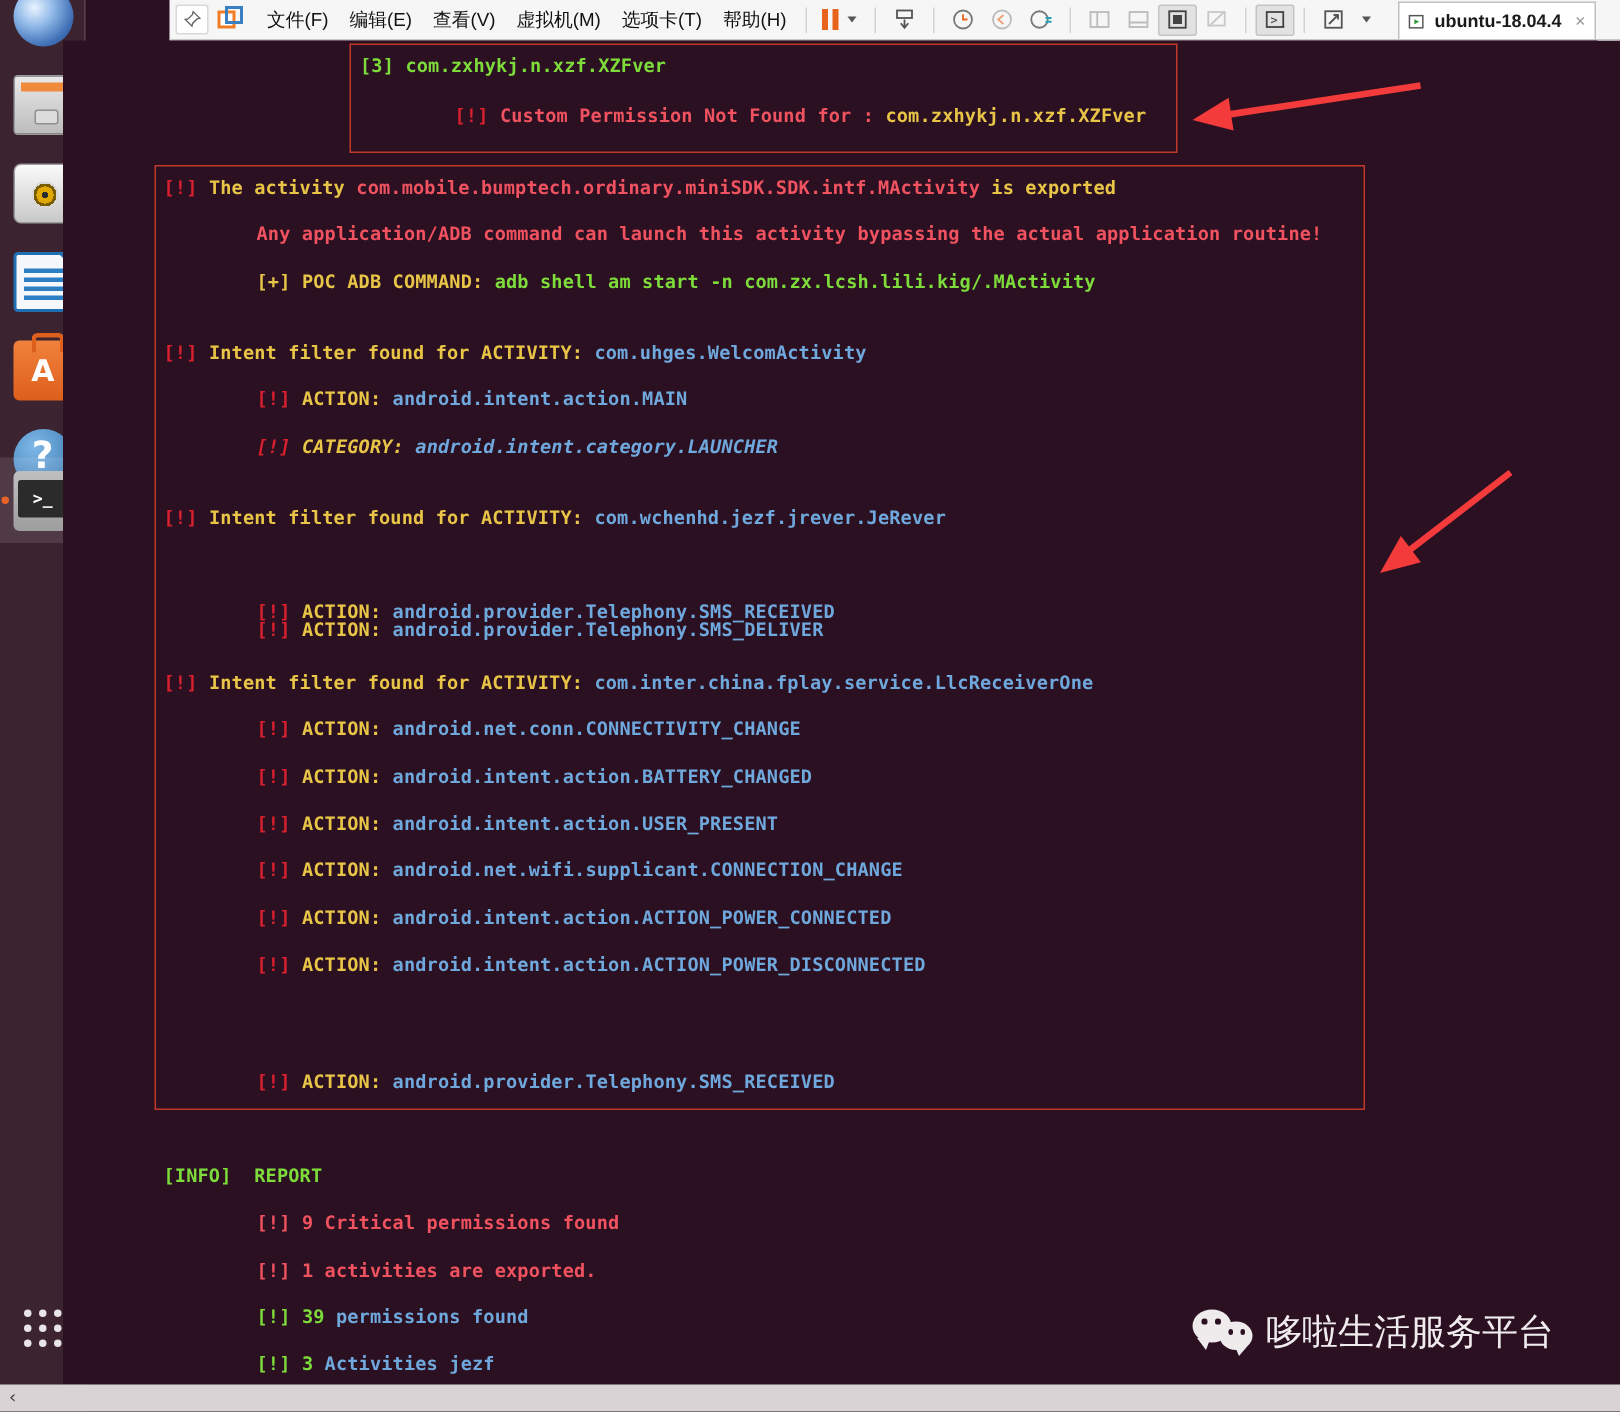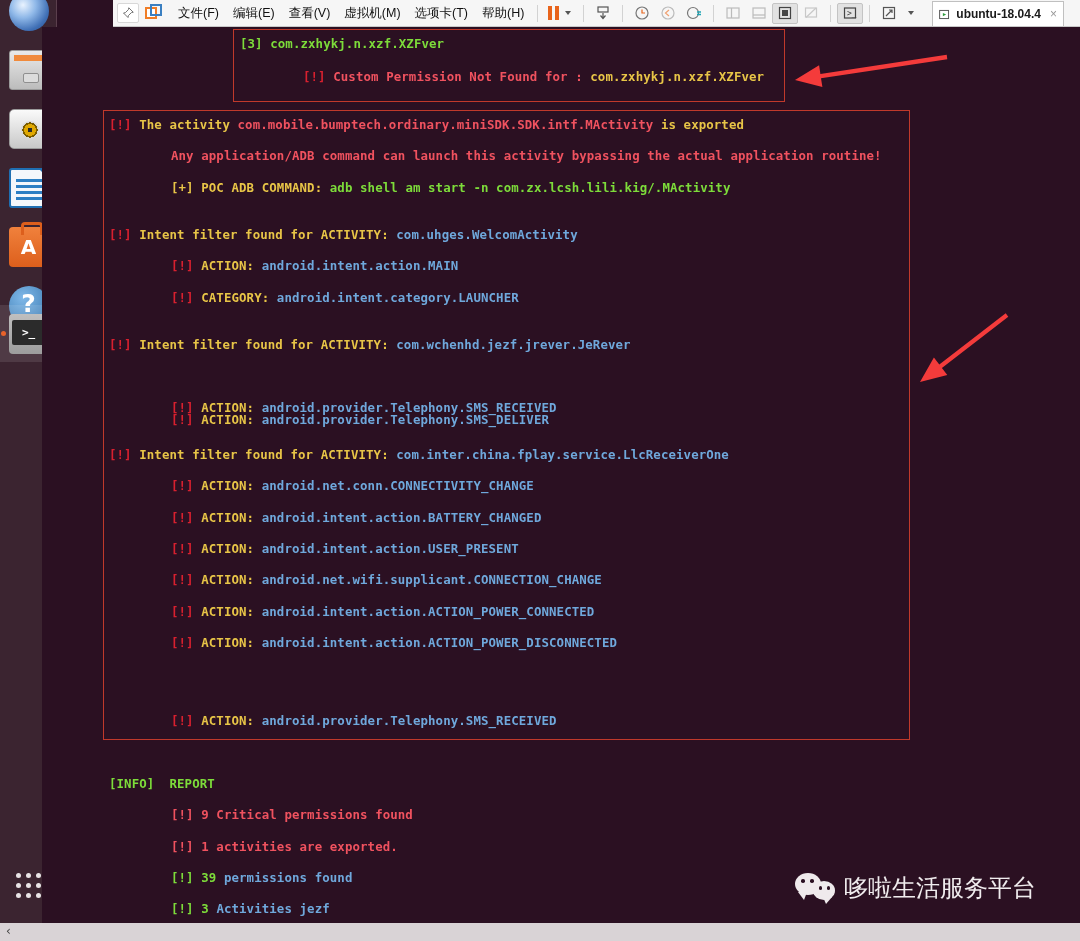--- a/index.html
+++ b/index.html
@@ -258,21 +258,21 @@
 <div id="terminal">
     <div class="redbox" style="left: 191px; top: 2px; width: 552px; height: 73px; border-color: rgb(192, 57, 43);"></div>
     <div class="redbox" style="left: 61px; top: 83px; width: 807px; height: 630px; border-color: rgb(192, 57, 43);"></div>
     <div class="ln" style="left: 198px; top: 9px;"><span class="c-green">[3] </span><span class="c-green">com.zxhykj.n.xzf.XZFver</span></div>
     <div class="ln" style="left: 261px; top: 42px;"><span class="c-red">[!] </span><span class="c-pink">Custom Permission Not Found for : </span><span class="c-yellow">com.zxhykj.n.xzf.XZFver</span></div>
     <div class="ln" style="left: 67px; top: 90px;"><span class="c-red">[!] </span><span class="c-yellow">The activity </span><span class="c-pink">com.mobile.bumptech.ordinary.miniSDK.SDK.intf.MActivity</span><span class="c-yellow"> is exported</span></div>
     <div class="ln" style="left: 129px; top: 121px;"><span class="c-pink">Any application/ADB command can launch this activity bypassing the actual application routine!</span></div>
     <div class="ln" style="left: 129px; top: 153px;"><span class="c-yellow">[+] </span><span class="c-yellow">POC ADB COMMAND: </span><span class="c-green">adb shell am start -n com.zx.lcsh.lili.kig/.MActivity</span></div>
     <div class="ln" style="left: 67px; top: 200px;"><span class="c-red">[!] </span><span class="c-yellow">Intent filter found for ACTIVITY: </span><span class="c-blue">com.uhges.WelcomActivity</span></div>
     <div class="ln" style="left: 129px; top: 231px;"><span class="c-red">[!] </span><span class="c-yellow">ACTION: </span><span class="c-blue">android.intent.action.MAIN</span></div>
-    <div class="ln" style="left: 129px; top: 263px;"><span class="c-red">[!] </span><span class="c-yellow">CATEGORY: </span><span class="c-blue">android.intent.category.LAUNCHER</span></div>
+    <div class="ln" style="left: 129px; top: 263px; font-style: italic;"><span class="c-red">[!] </span><span class="c-yellow">CATEGORY: </span><span class="c-blue">android.intent.category.LAUNCHER</span></div>
     <div class="ln" style="left: 67px; top: 310px;"><span class="c-red">[!] </span><span class="c-yellow">Intent filter found for ACTIVITY: </span><span class="c-blue">com.wchenhd.jezf.jrever.JeRever</span></div>
     <div class="ln" style="left: 129px; top: 341px; margin-top: 44px;"><span class="c-red">[!] </span><span class="c-yellow">ACTION: </span><span class="c-blue">android.provider.Telephony.SMS_DELIVER</span></div>
     <div class="ln" style="left: 129px; top: 373px;"><span class="c-red">[!] </span><span class="c-yellow">ACTION: </span><span class="c-blue">android.provider.Telephony.SMS_RECEIVED</span></div>
     <div class="ln" style="left: 67px; top: 420px;"><span class="c-red">[!] </span><span class="c-yellow">Intent filter found for ACTIVITY: </span><span class="c-blue">com.inter.china.fplay.service.LlcReceiverOne</span></div>
     <div class="ln" style="left: 129px; top: 451px;"><span class="c-red">[!] </span><span class="c-yellow">ACTION: </span><span class="c-blue">android.net.conn.CONNECTIVITY_CHANGE</span></div>
     <div class="ln" style="left: 129px; top: 514px;"><span class="c-red">[!] </span><span class="c-yellow">ACTION: </span><span class="c-blue">android.intent.action.USER_PRESENT</span></div>
     <div class="ln" style="left: 129px; top: 483px;"><span class="c-red">[!] </span><span class="c-yellow">ACTION: </span><span class="c-blue">android.intent.action.BATTERY_CHANGED</span></div>
     <div class="ln" style="left: 129px; top: 545px;"><span class="c-red">[!] </span><span class="c-yellow">ACTION: </span><span class="c-blue">android.net.wifi.supplicant.CONNECTION_CHANGE</span></div>
     <div class="ln" style="left: 129px; top: 577px;"><span class="c-red">[!] </span><span class="c-yellow">ACTION: </span><span class="c-blue">android.intent.action.ACTION_POWER_CONNECTED</span></div>
     <div class="ln" style="left: 129px; top: 608px;"><span class="c-red">[!] </span><span class="c-yellow">ACTION: </span><span class="c-blue">android.intent.action.ACTION_POWER_DISCONNECTED</span></div>

